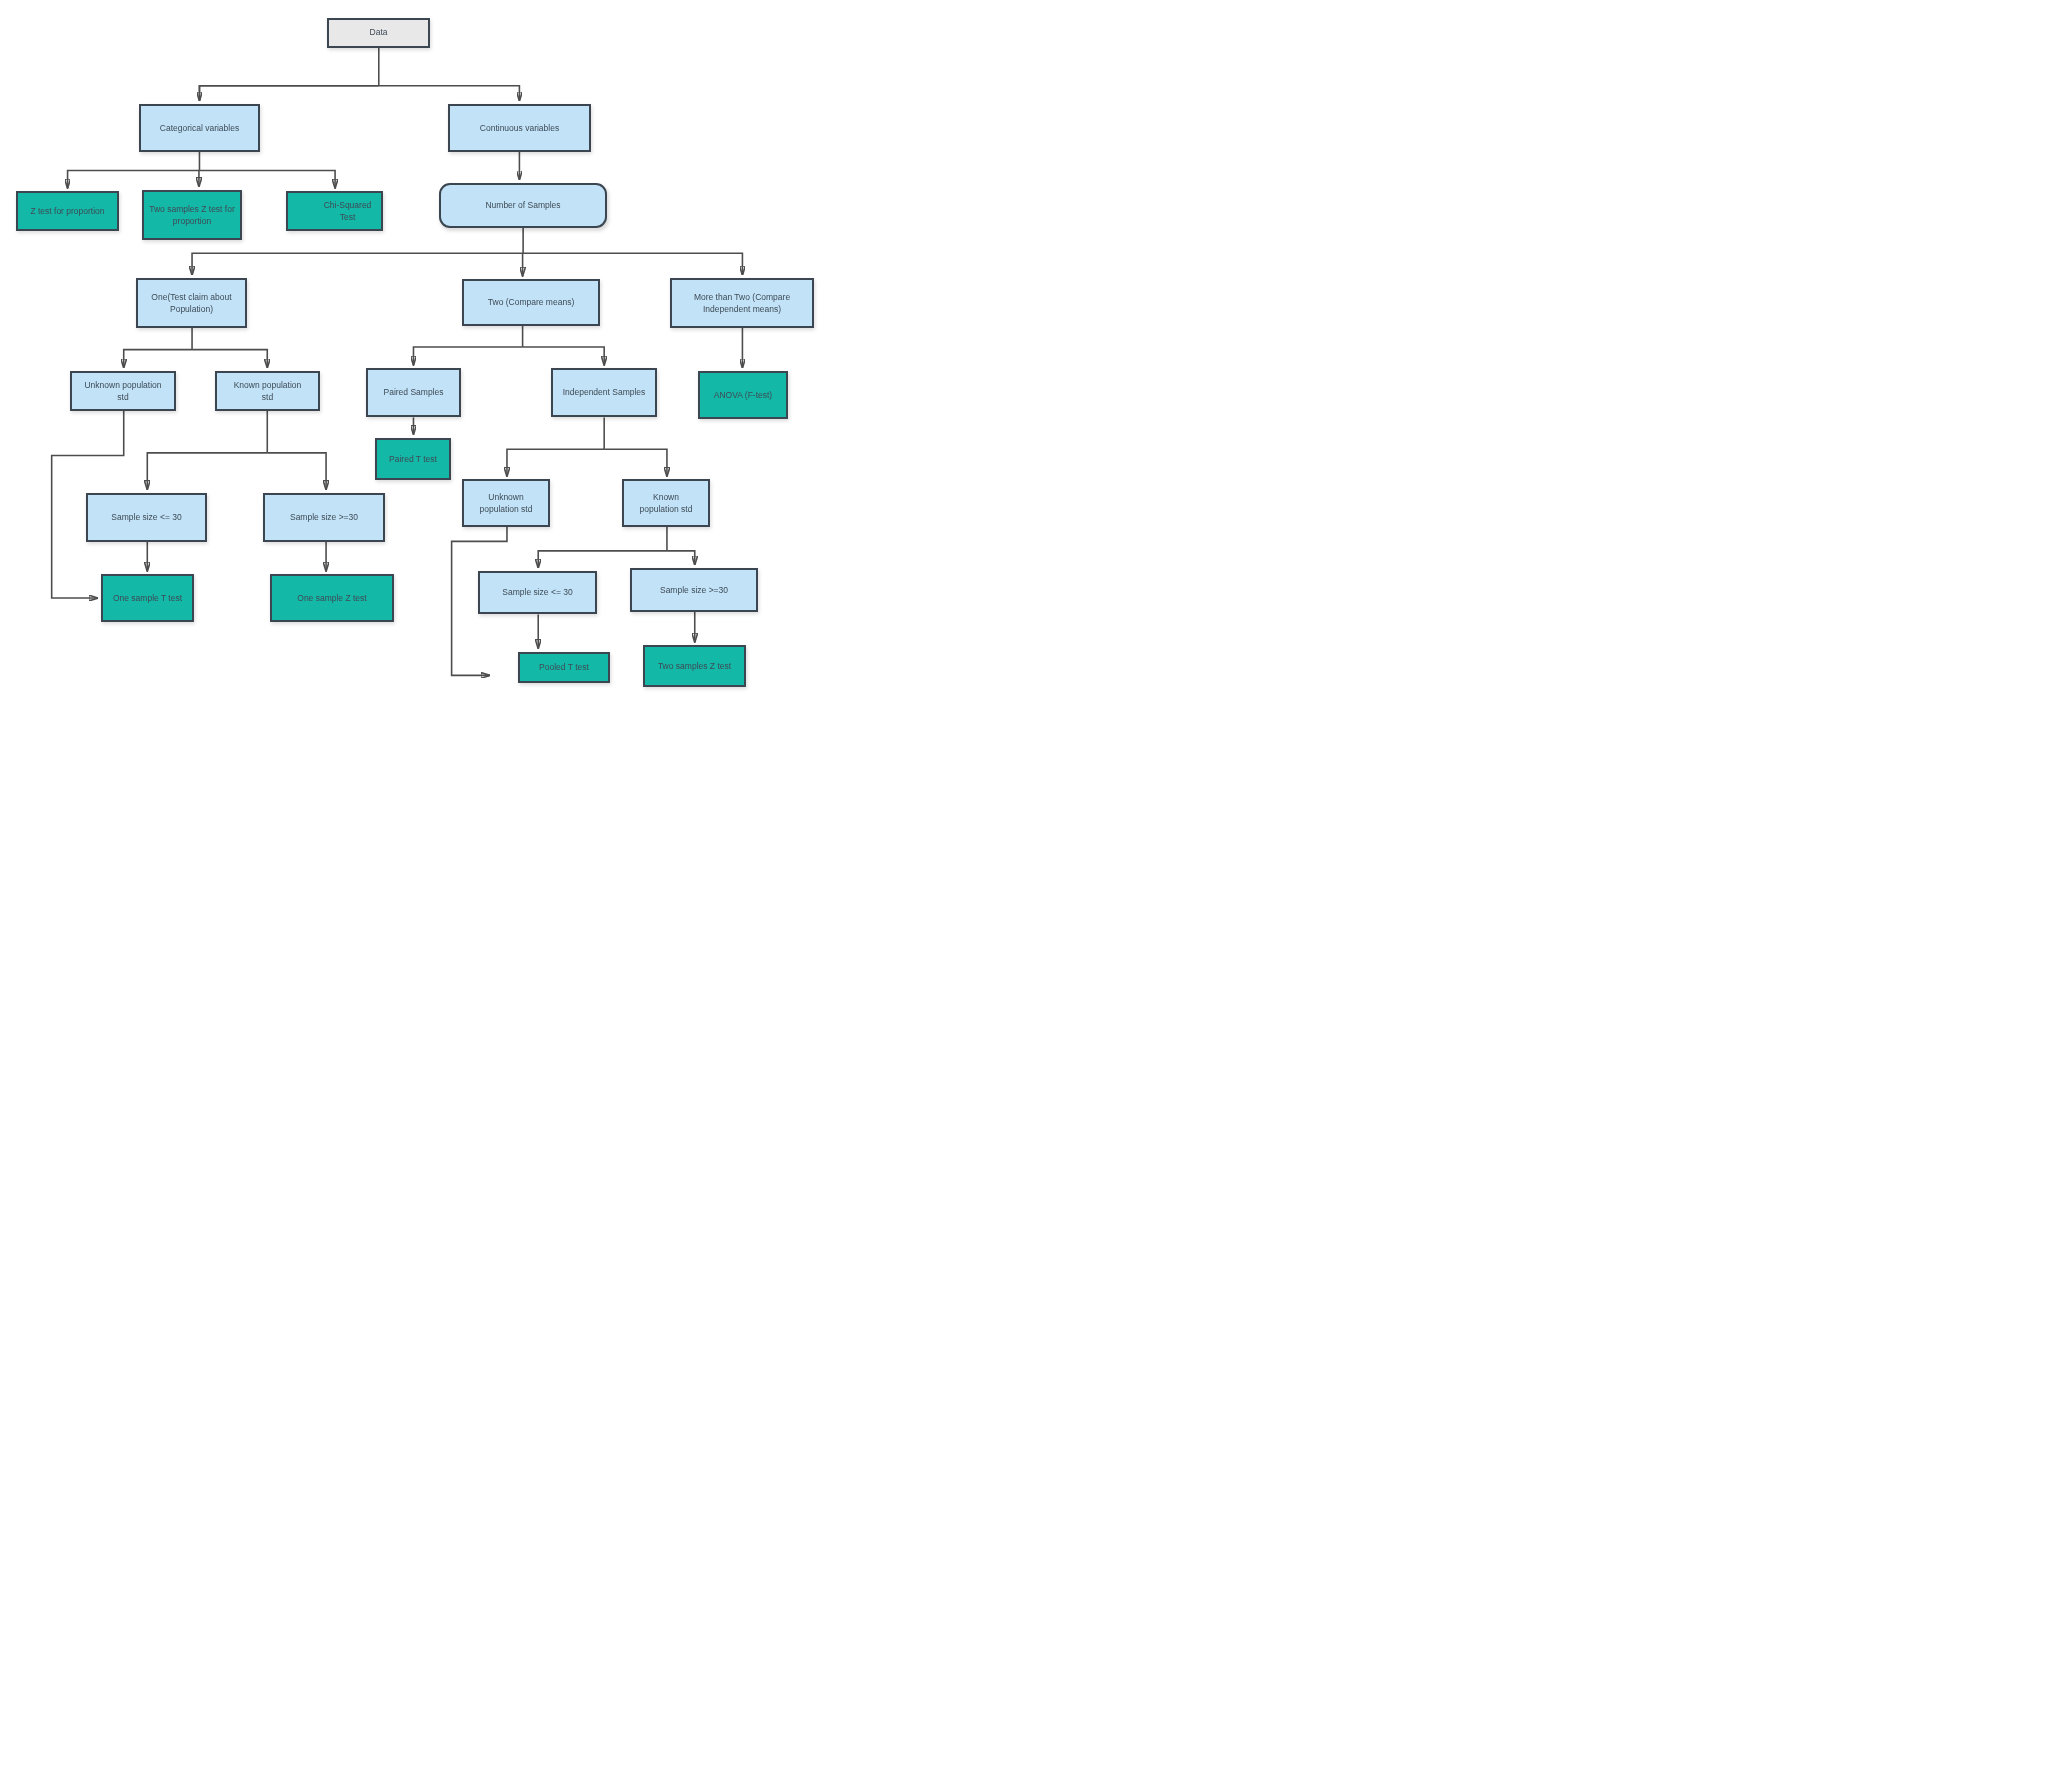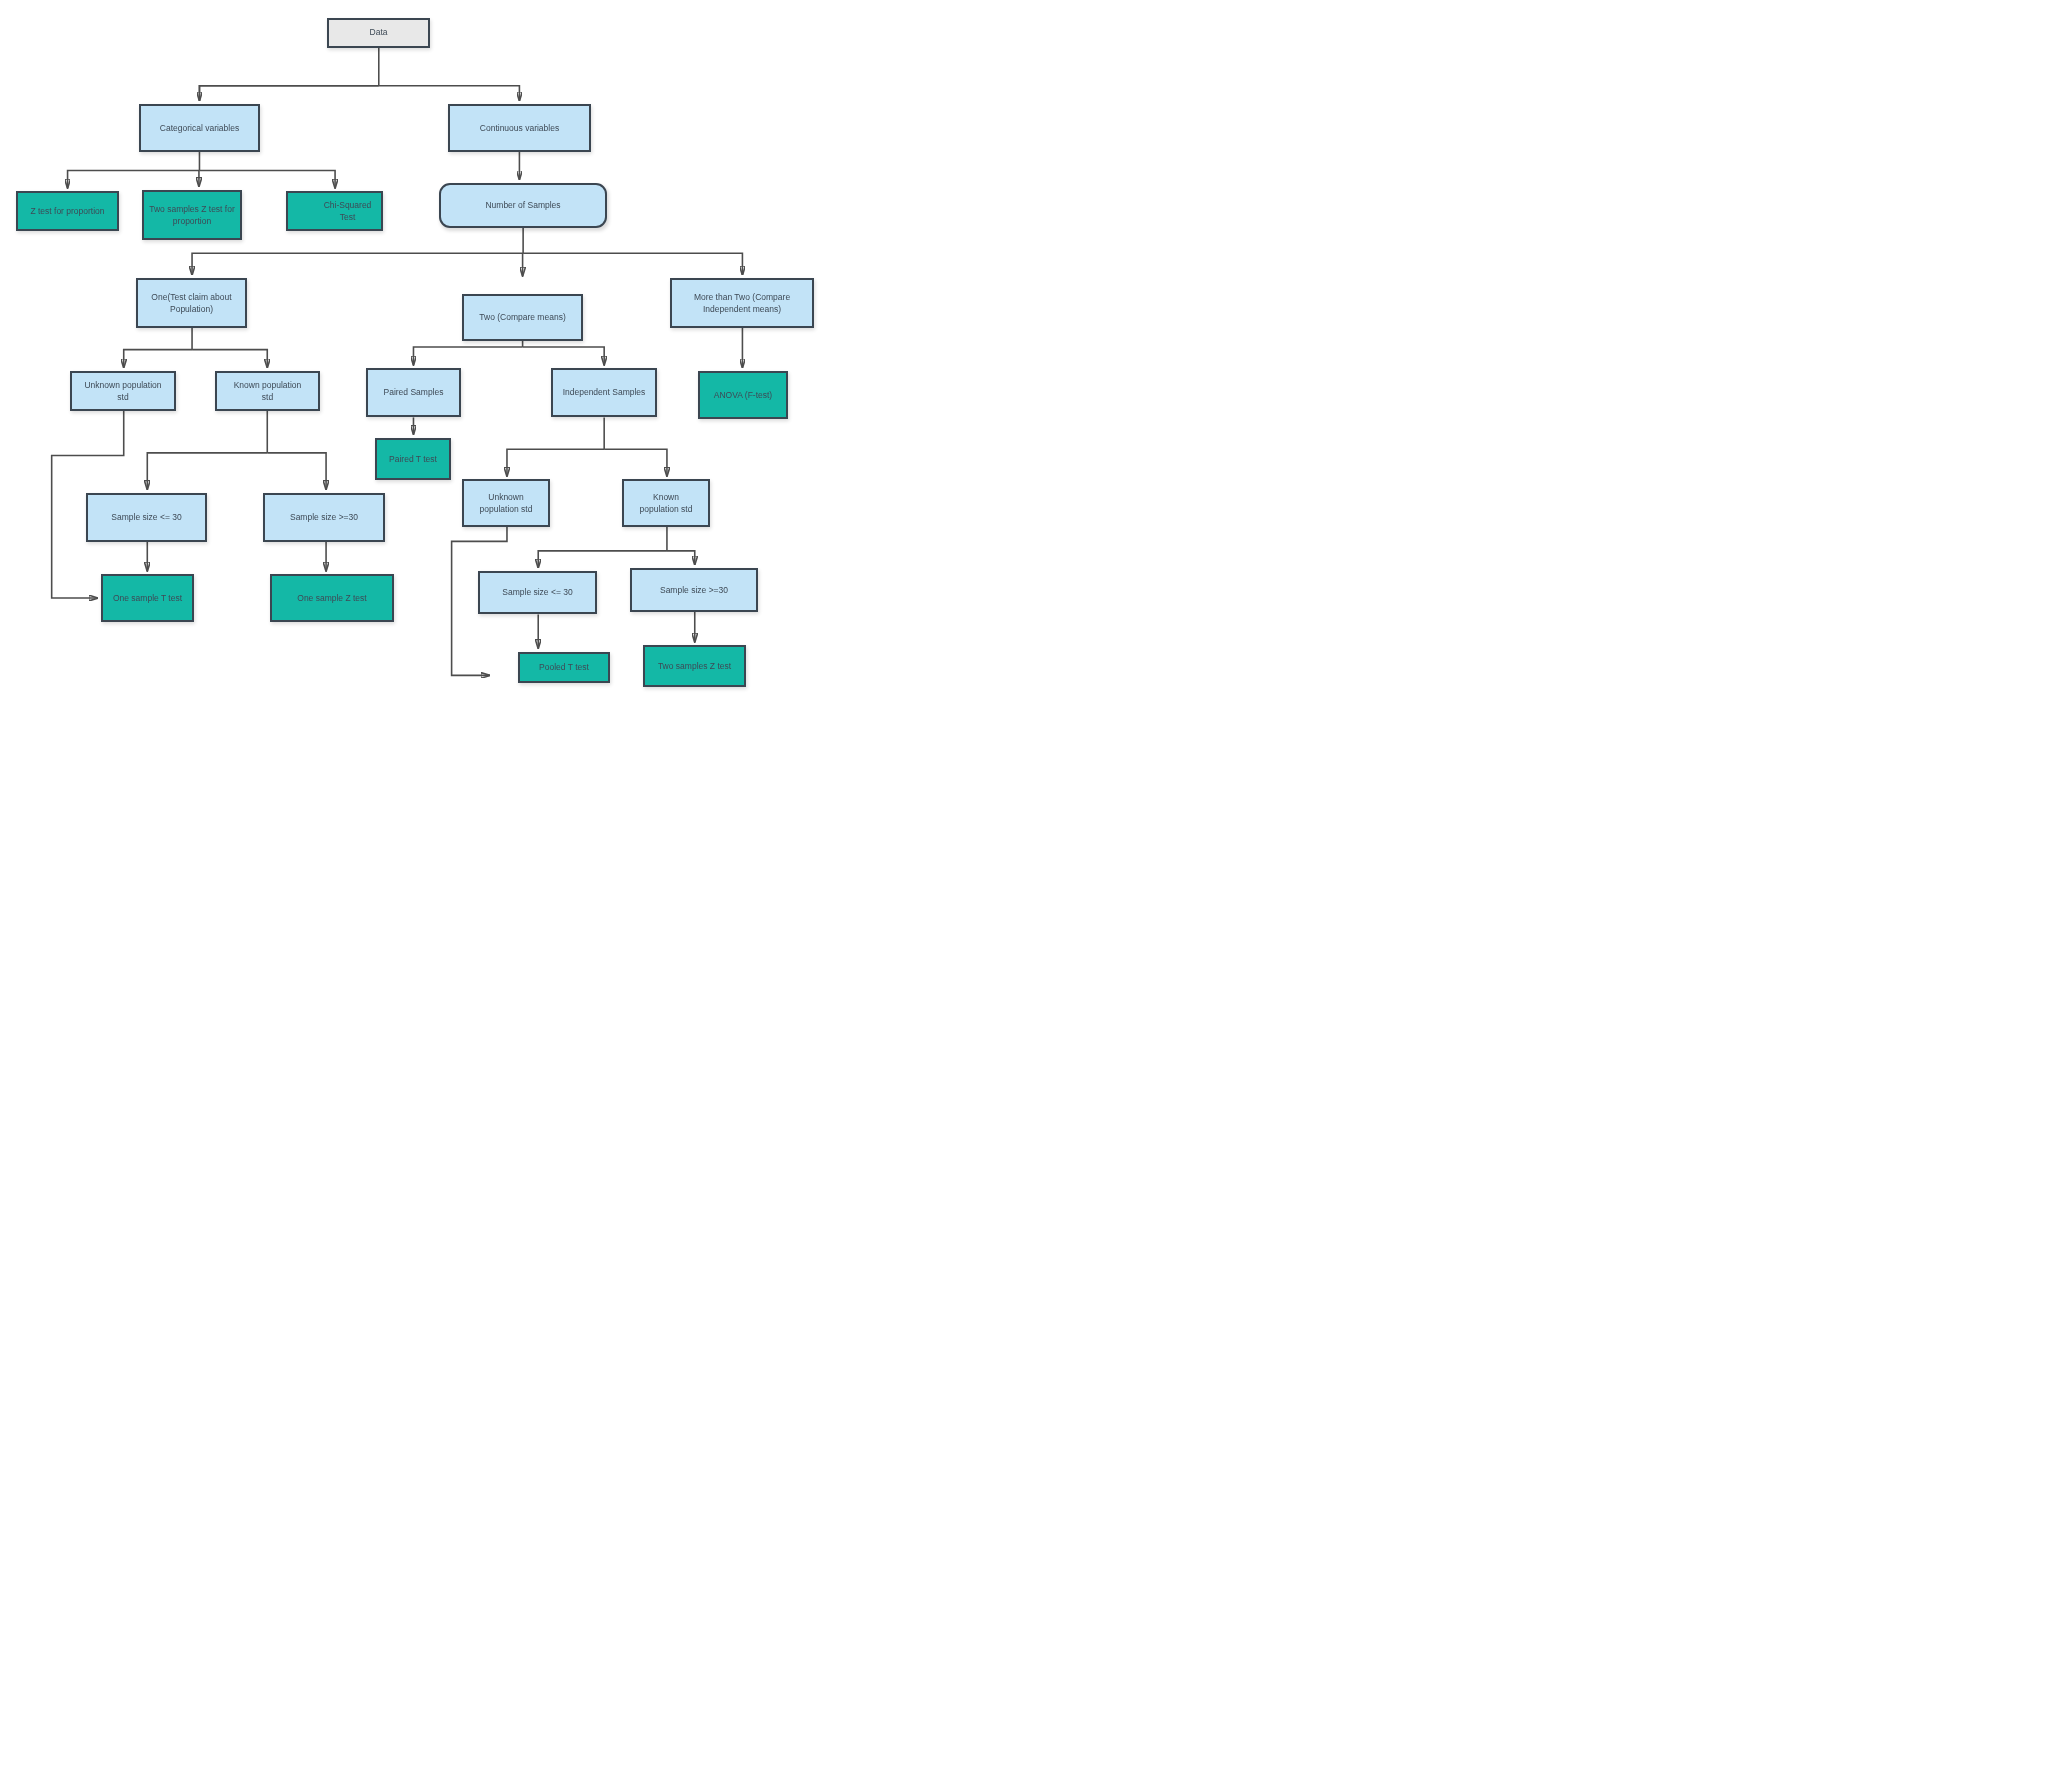--- a/index.html
+++ b/index.html
@@ -132,21 +132,21 @@
     </div>
 
   <div class="node blue" style="left:439px;  top:183px;  width:168px; height:45px;border-radius:11px;">
       <span>Number of Samples</span>
     </div>
 
   <div class="node blue" style="left:136px;  top:278px;  width:111px; height:50px;align-items:center;">
       <span>One(Test claim about
 Population)</span>
     </div>
-  <div class="node blue" style="left:462px;  top:279px;  width:121px; height:47px;margin-top:15px;">
+  <div class="node blue" style="left:462px;  top:279px;  width:138px; height:47px;">
       <span>Two (Compare means)</span>
     </div>
   <div class="node blue" style="left:670px; top:278px;  width:144px; height:50px;">
       <span>More than Two (Compare
 Independent means)</span>
     </div>
 
   <div class="node blue" style="left:70px;  top:371px;  width:106px; height:40px;">
       <span>Unknown population
 std</span>

